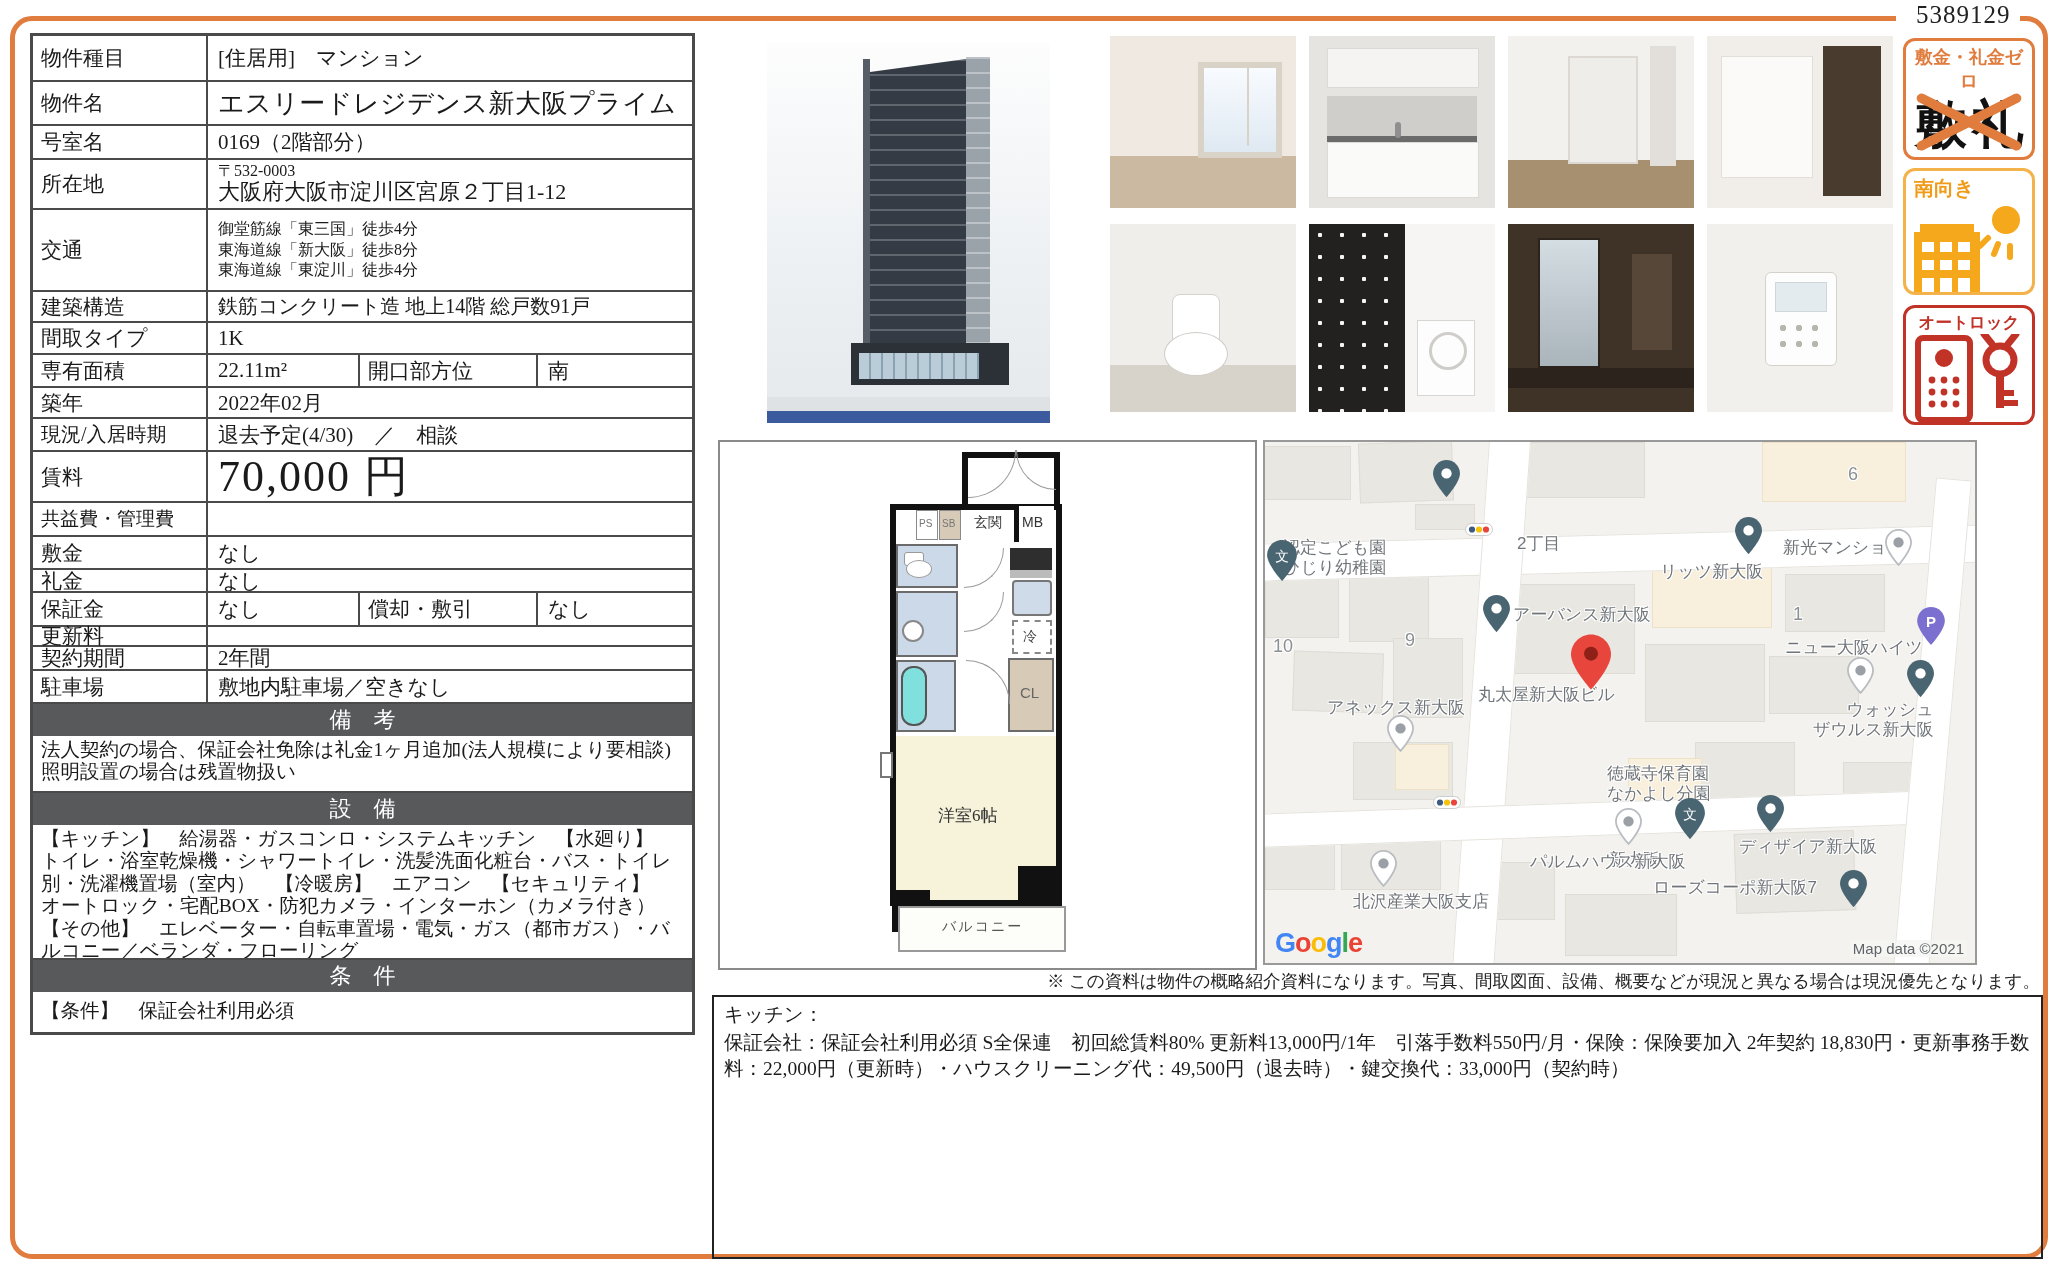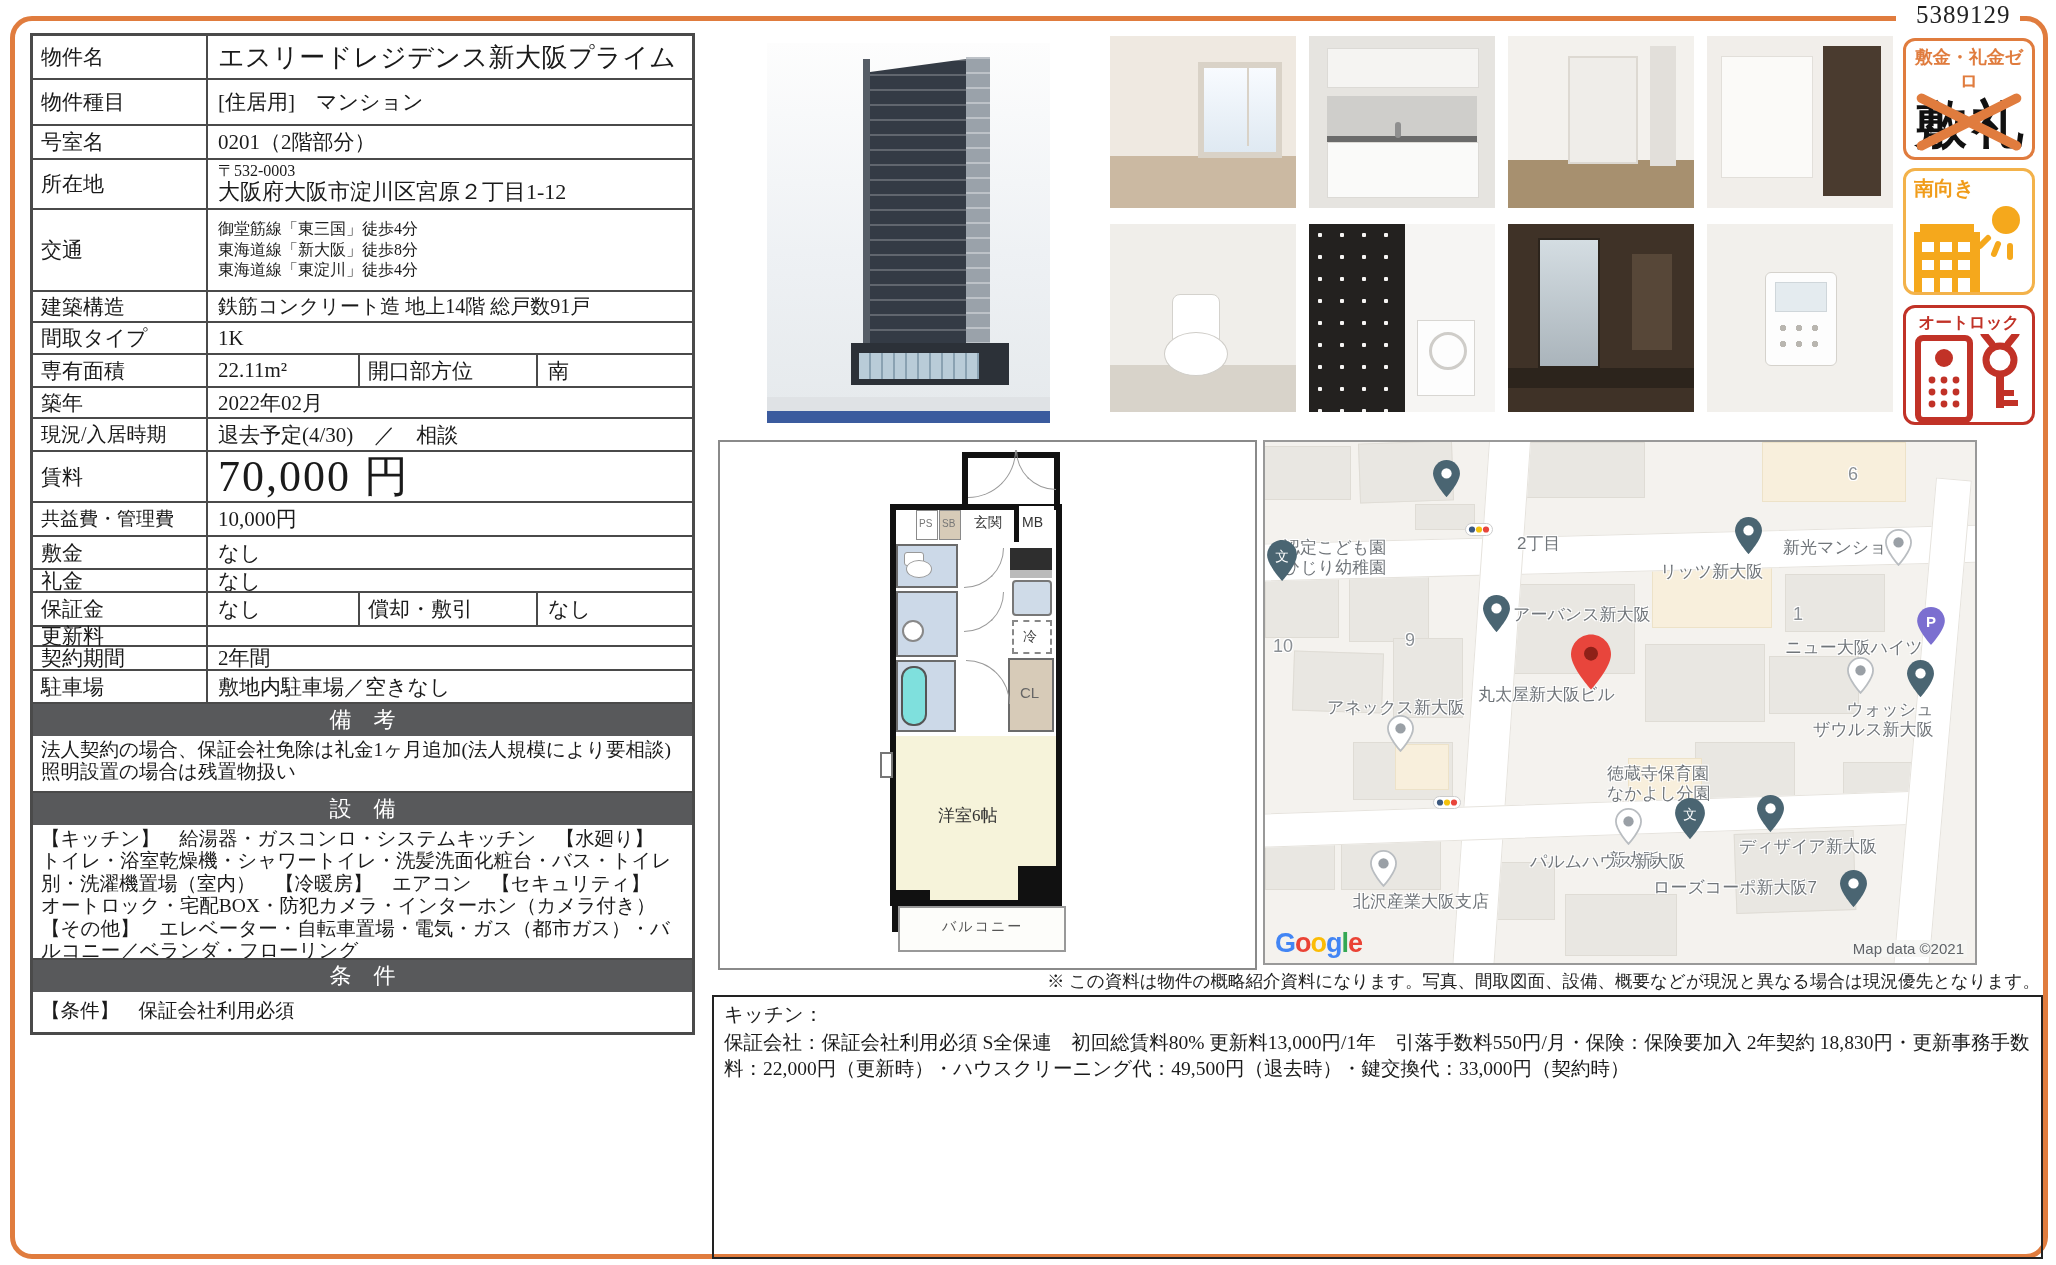--- a/index.html
+++ b/index.html
@@ -96,31 +96,31 @@
 </style>
 </head>
 <body>
 
 <div class="page">
   <div class="frame"></div>
   <div class="frame-gap"></div>
   <div class="doc-number">5389129</div>
 
   <div class="tbl">
+    <div class="tr" style="height:46px">
+        <div class="th">物件種目</div>
+        <div class="td">[住居用]　マンション</div>
+      </div>
     <div class="tr" style="height:44px">
         <div class="th">物件名</div>
         <div class="td v-name">エスリードレジデンス新大阪プライム</div>
       </div>
-    <div class="tr" style="height:46px">
-        <div class="th">物件種目</div>
-        <div class="td">[住居用]　マンション</div>
-      </div>
     <div class="tr" style="height:34px">
         <div class="th">号室名</div>
-        <div class="td">0201（2階部分）</div>
+        <div class="td">0169（2階部分）</div>
       </div>
     <div class="tr" style="height:50px">
         <div class="th">所在地</div>
       <div class="td v-addr">
           <span class="postal">〒532-0003</span>
           <span class="addr">大阪府大阪市淀川区宮原２丁目1-12</span>
         </div>
       </div>
     <div class="tr" style="height:82px">
         <div class="th">交通</div>
@@ -149,21 +149,20 @@
     <div class="tr" style="height:33px">
         <div class="th" style="font-size:20px">現況/入居時期</div>
         <div class="td">退去予定(4/30)　／　相談</div>
       </div>
     <div class="tr" style="height:51px">
         <div class="th">賃料</div>
         <div class="td v-rent">70,000 円</div>
       </div>
     <div class="tr" style="height:34px">
         <div class="th" style="font-size:19px">共益費・管理費</div>
-        <div class="td">10,000円</div>
       </div>
     <div class="tr" style="height:33px">
         <div class="th">敷金</div>
         <div class="td">なし</div>
       </div>
     <div class="tr" style="height:23px">
         <div class="th">礼金</div>
         <div class="td">なし</div>
       </div>
     <div class="tr" style="height:34px">

